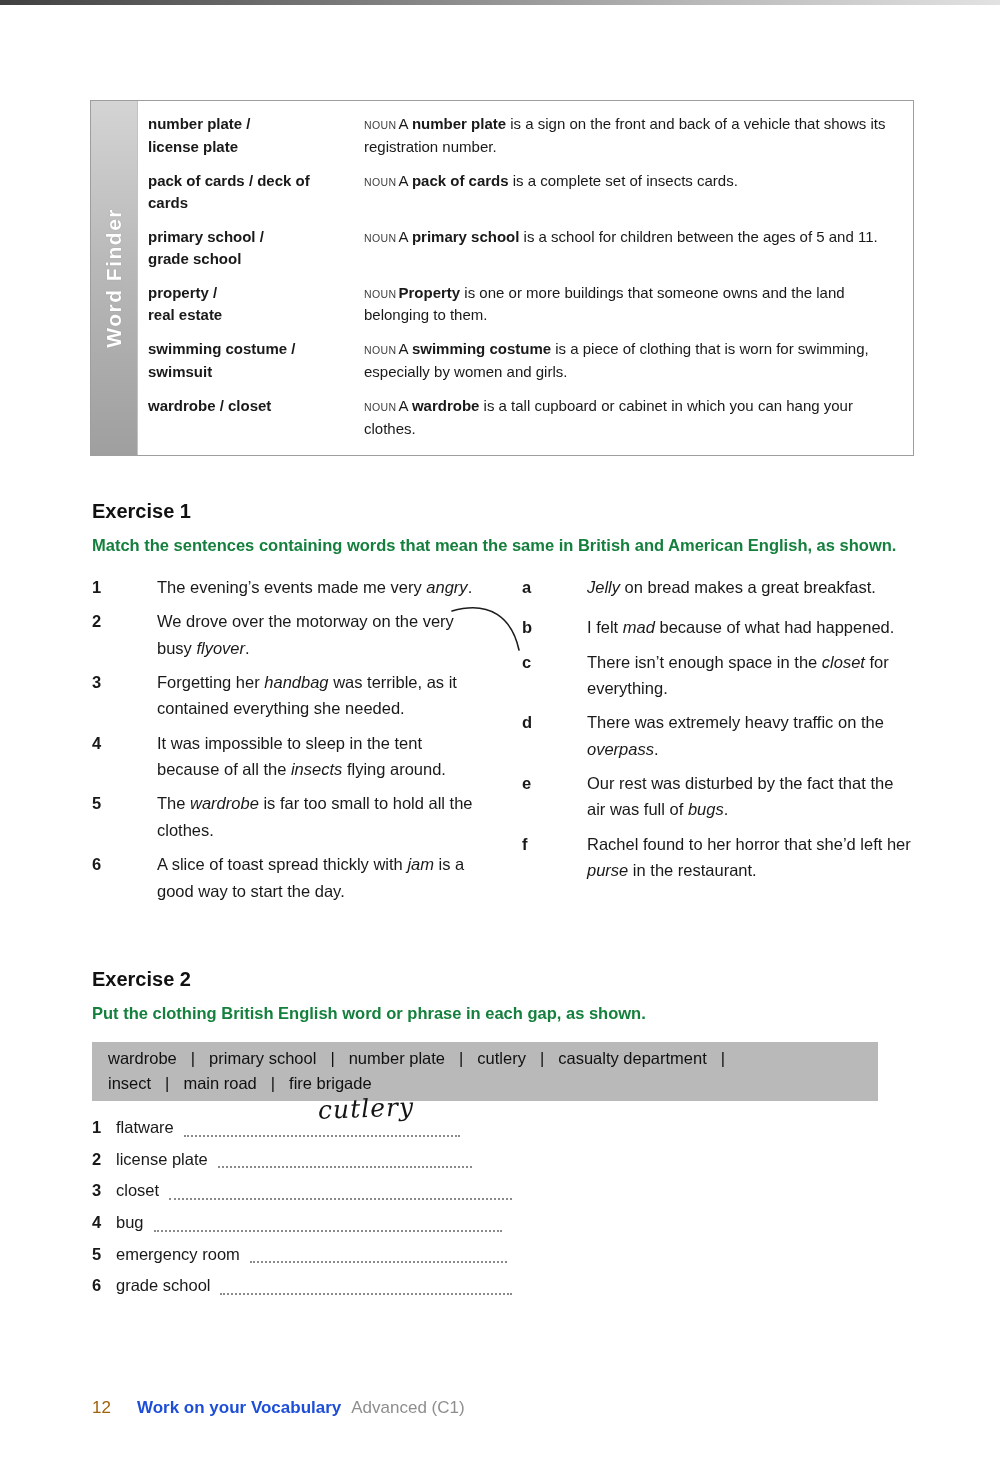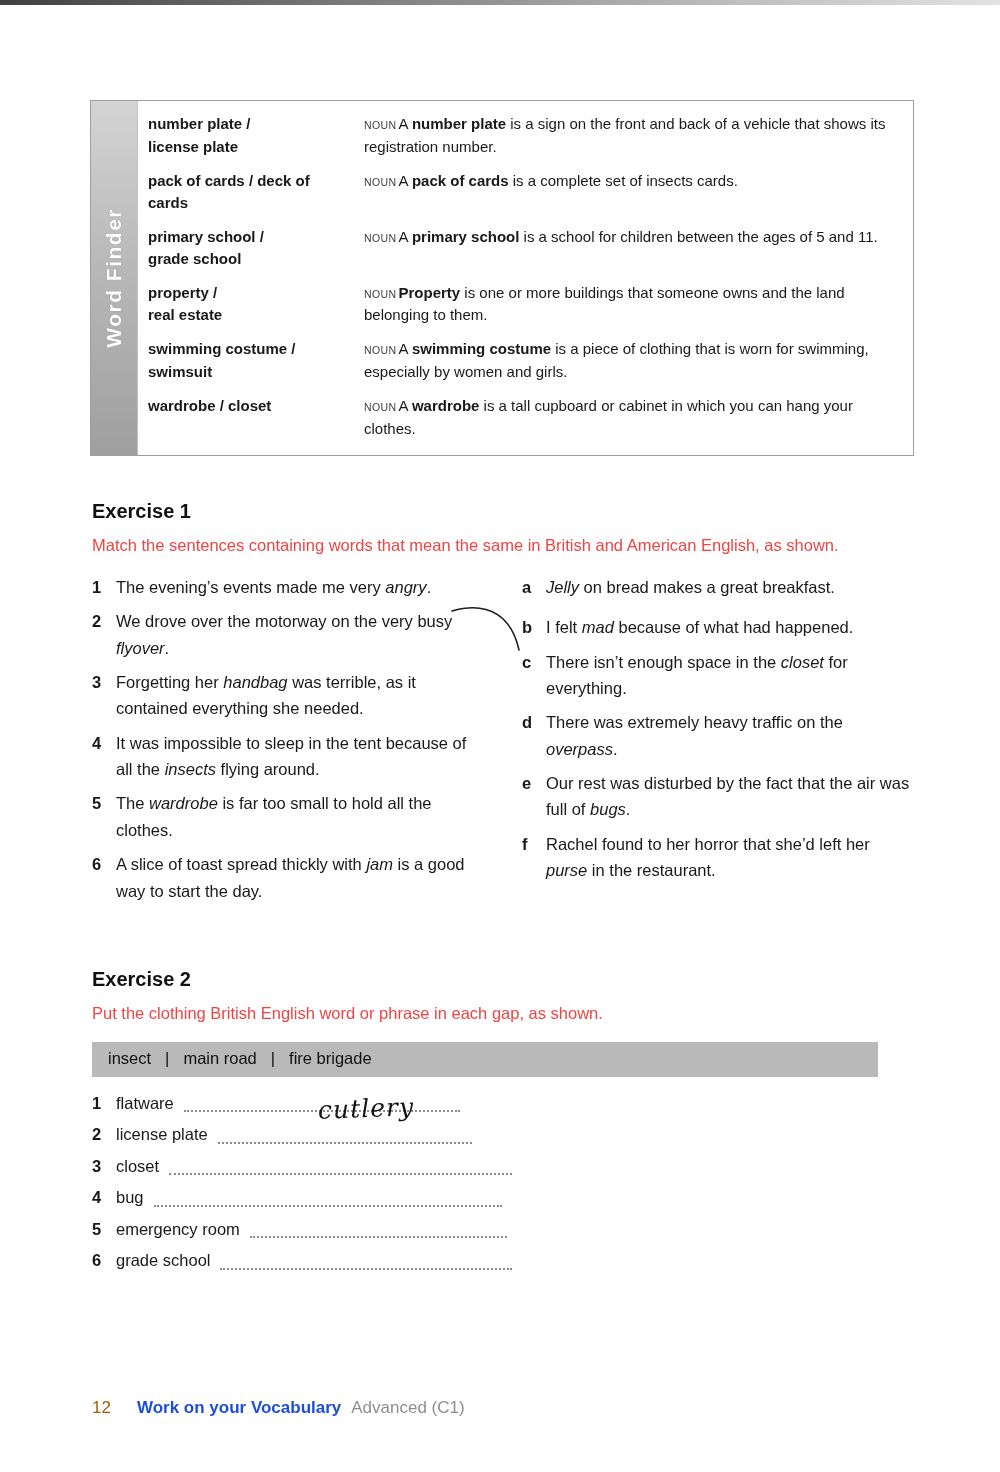--- a/index.html
+++ b/index.html
@@ -20,30 +20,30 @@
                   text-shadow:0 0 1px #8a8a8a;}
   .wf-entries{flex:1;padding:12px 14px 4px 10px;}
   .wf-row{display:flex;margin-bottom:11px;}
   .wf-term{width:206px;flex-shrink:0;padding-right:10px;font-weight:bold;
            font-size:15px;line-height:1.5;}
   .wf-def{flex:1;font-size:15px;line-height:1.52;}
   .noun{font-size:10.5px;color:#3d3d3d;letter-spacing:0.4px;margin-right:2px;margin-top:18px;}
 
   
   .exercise h2{font-size:20px;font-weight:bold;margin:0 0 10px;color:#111;}
-  .instructions{font-weight:normal;font-size:16.5px;line-height:1.5;margin:0 0 16px;color:#ef4444;}
+  .instructions{font-weight:bold;font-size:16.5px;line-height:1.5;margin:0 0 16px;color:#15803d;}
 
   .ex1{position:absolute;left:92px;top:500px;width:820px;}
   .match-grid{display:flex;}
   .match-col{width:390px;box-sizing:border-box;}
   .match-col.left{margin-right:40px;}
   .m-item{display:flex;margin-bottom:8px;font-size:16.5px;line-height:1.6;}
   .m-item.extra-gap{margin-top:14px;}
   .m-num{width:24px;flex-shrink:0;font-weight:bold;}
-  .m-text{flex:1;}
+  .m-text{flex:1;margin-left:41px;}
   .m-text i{font-style:italic;}
 
   .connector-overlay{position:absolute;left:0;top:0;pointer-events:none;z-index:5;}
   .connector-overlay path{stroke:#1c1c1c;stroke-width:1.6;fill:none;stroke-linecap:round;}
 
   .ex2{position:absolute;left:92px;top:968px;width:820px;}
   .wordbank{background:#b9b9b9;color:#101010;width:786px;box-sizing:border-box;
             padding:4px 16px 6px;font-size:16.5px;line-height:1.5;}
   .wb-sep{margin:0 14px;}
   .gap-list{margin-top:14px;}
@@ -210,20 +210,23 @@
   <svg class="connector-overlay" width="1000" height="1472">
     <path d="M452,611 C490,600 512,618 519,650"></path>
   </svg>
 
   <section class="exercise ex2">
     <h2>Exercise 2</h2>
     <p class="instructions">Put the clothing British English word or phrase in each gap, as shown.</p>
 
     <div class="wordbank">
       <div class="wb-line">
+        <span class="wb-word">wardrobe</span><span class="wb-sep">|</span><span class="wb-word">primary school</span><span class="wb-sep">|</span><span class="wb-word">number plate</span><span class="wb-sep">|</span><span class="wb-word">cutlery</span><span class="wb-sep">|</span><span class="wb-word">casualty department</span><span class="wb-sep">|</span>
+      </div>
+      <div class="wb-line">
         <span class="wb-word">insect</span><span class="wb-sep">|</span><span class="wb-word">main road</span><span class="wb-sep">|</span><span class="wb-word">fire brigade</span>
       </div>
     </div>
 
     <div class="gap-list">
       <div class="gap-row">
         <span class="g-num">1</span>
         <span class="g-word">flatware</span>
         <span class="g-line"></span>
       </div>

